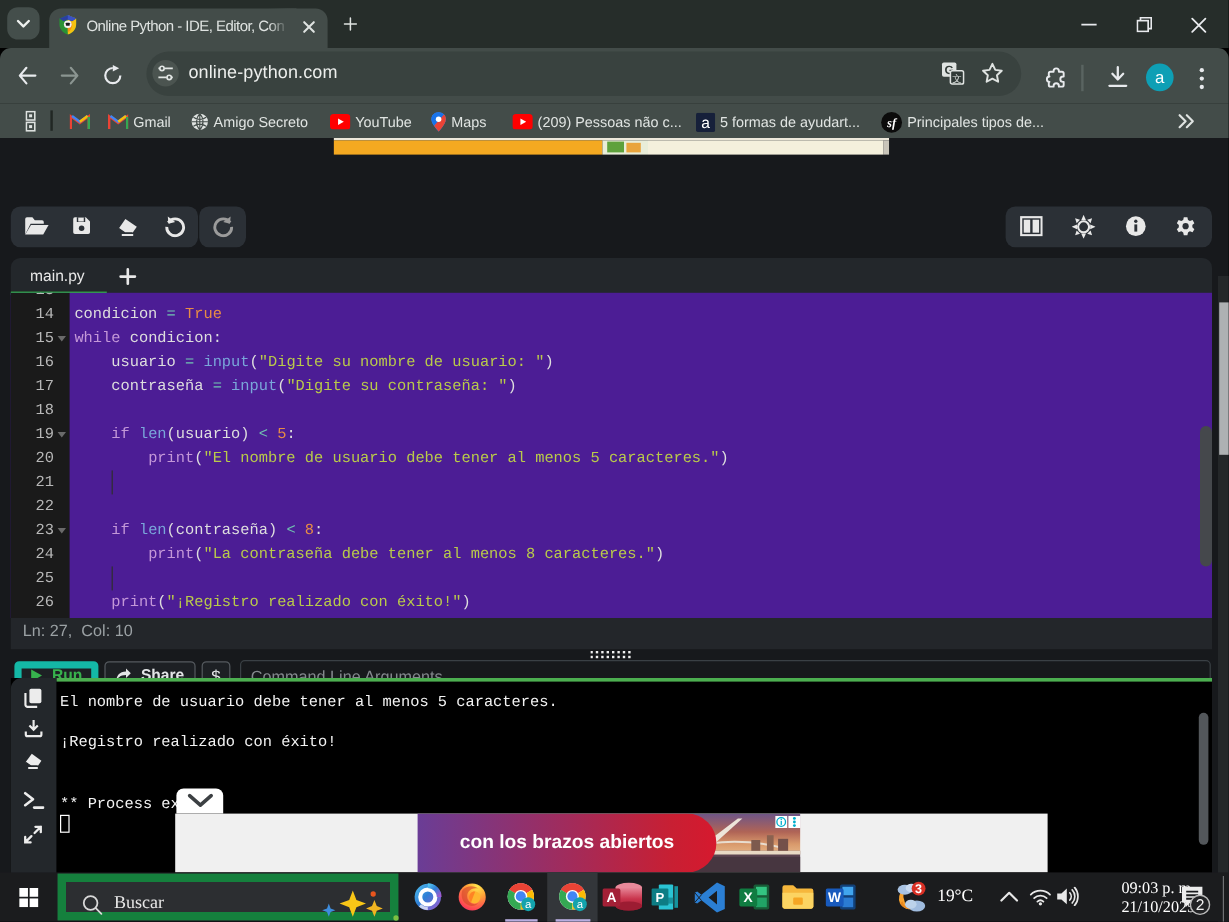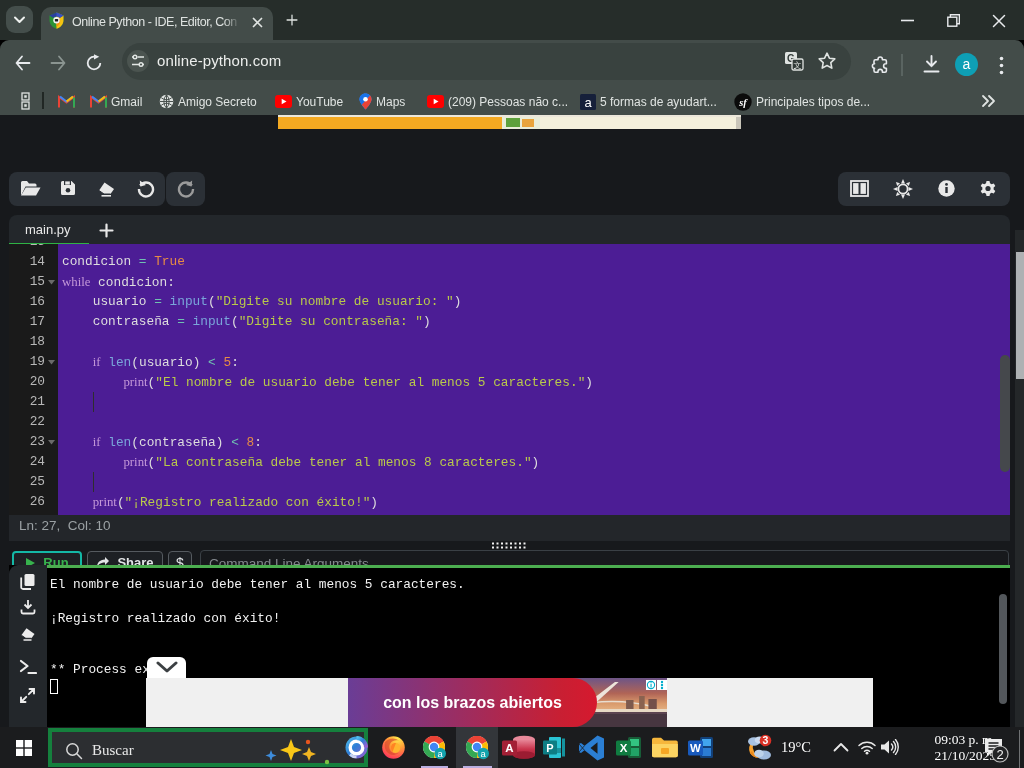--- a/index.html
+++ b/index.html
@@ -35,33 +35,33 @@
   .toolgroup { position:absolute; top:57px; height:34px; background:#2b3036; border-radius:8px; }
 
   #mtabs { position:absolute; left:9px; top:100px; width:1001px; height:31px; background:#23272b; border-radius:8px 8px 0 0; }
   #mtab-green { position:absolute; left:0px; top:28px; width:80px; height:3px; background:#2fb344; }
 
   #editor { position:absolute; left:9px; top:129px; width:1001px; height:271px; background:#4c1d95; overflow:hidden;
             font-family:"Liberation Mono", monospace; font-size:12.8px; }
   #gutter { position:absolute; left:0; top:0; width:49px; height:271px; background:#1a1a1a; }
   .ln { position:absolute; left:0; width:36px; text-align:right; height:20px; line-height:20px; color:#b8b8b8; font-size:12.8px; }
   .cl { position:absolute; left:53px; height:20px; line-height:20px; white-space:pre; color:#dedede; }
-  .k { color:#c397d8;font-family:Liberation Serif, serif; } .o { color:#70c0b1; } .f { color:#7aa6da; }
+  .k { color:#c397d8; } .o { color:#70c0b1; } .f { color:#7aa6da; }
   .s { color:#b9ca4a; } .n { color:#e78c45; }
   #ed-thumb { position:absolute; left:991px; top:111px; width:10px; height:117px; background:#45484c; border-radius:5px; }
 
   #statusbar { position:absolute; left:9px; top:400px; width:1001px; height:26px; background:#23262a;
                color:#9ba1a4; font-size:13.5px; line-height:21px; padding-left:10px; }
 
   #dots { position:absolute; left:492px; top:427px; width:34px; height:8px; }
 
   #runrow { position:absolute; left:0px; top:436px; width:1024px; height:27px; }
   .btn { position:absolute; top:0; height:23px; border-radius:4px; background:#1d2024; display:flex;
          align-items:center; justify-content:center; gap:7px; font-size:13px; font-weight:bold; }
-  #btn-run { left:12px; width:70px; border:2px solid #14b8a6; color:#37b24d; }
+  #btn-run { left:12px; width:70px; border:6px solid #14b8a6; color:#37b24d; }
   #btn-share { left:87px; width:76px; border:1px solid #555a5f; color:#e3e5e7; }
   #btn-dollar { left:168px; width:24px; border:1px solid #555a5f; color:#e3e5e7; }
   #cmdline { position:absolute; left:200px; top:-1px; width:809px; height:26px; color:#84898e; font-size:13.5px; line-height:25px; padding-left:8px; border:1px solid #3a4045; border-radius:4px; }
 
   #console { position:absolute; left:9px; top:450px; width:1001px; height:183px; background:#000;
              font-family:"Liberation Mono", monospace; }
   #csidebar { position:absolute; left:0; top:0; width:38px; height:183px; background:#23272b; border-radius:9px 0 0 0; }
   .outln { position:absolute; left:41px; color:#f2f2f2; font-size:12.8px; white-space:pre; }
   #ccursor { position:absolute; left:41px; top:114px; width:8px; height:15px; border:1px solid #fff; }
 
@@ -71,21 +71,21 @@
   #adpill { position:absolute; left:202px; top:0px; width:249px; height:49px; color:#fff; font-size:16px; font-weight:bold;
             display:flex; align-items:center; justify-content:center;
             background:linear-gradient(90deg,#6a3d96,#c81f33 85%,#d6192e); border-radius:0 25px 25px 0; }
   #adphoto { position:absolute; left:415px; top:0; width:106px; height:49px; }
 
   #pgscroll { position:absolute; left:1015px; top:115px; width:9px; height:653px; background:#242729; }
   #pgthumb { position:absolute; left:1px; top:22px; width:8px; height:127px; background:#aeb1b3; }
 
   
   #taskbar { position:absolute; left:0; top:727px; width:1024px; height:41px; background:#1b1c1e; }
-  #search { position:absolute; left:48px; top:1px; width:320px; height:39px; background:#2c2e31; border:4px solid #15803d; }
+  #search { position:absolute; left:48px; top:1px; width:284px; height:39px; background:#2c2e31; border:7px solid #15803d; }
   #search span { position:absolute; left:40px; top:10px; font-size:15px; color:#e8e8e8; }
   .tkicon { position:absolute; top:8px; width:25px; height:25px; }
 </style>
 </head>
 <body>
 <div id="screen">
 
   <svg width="0" height="0" style="position:absolute">
     <defs>
       <g id="gm">

